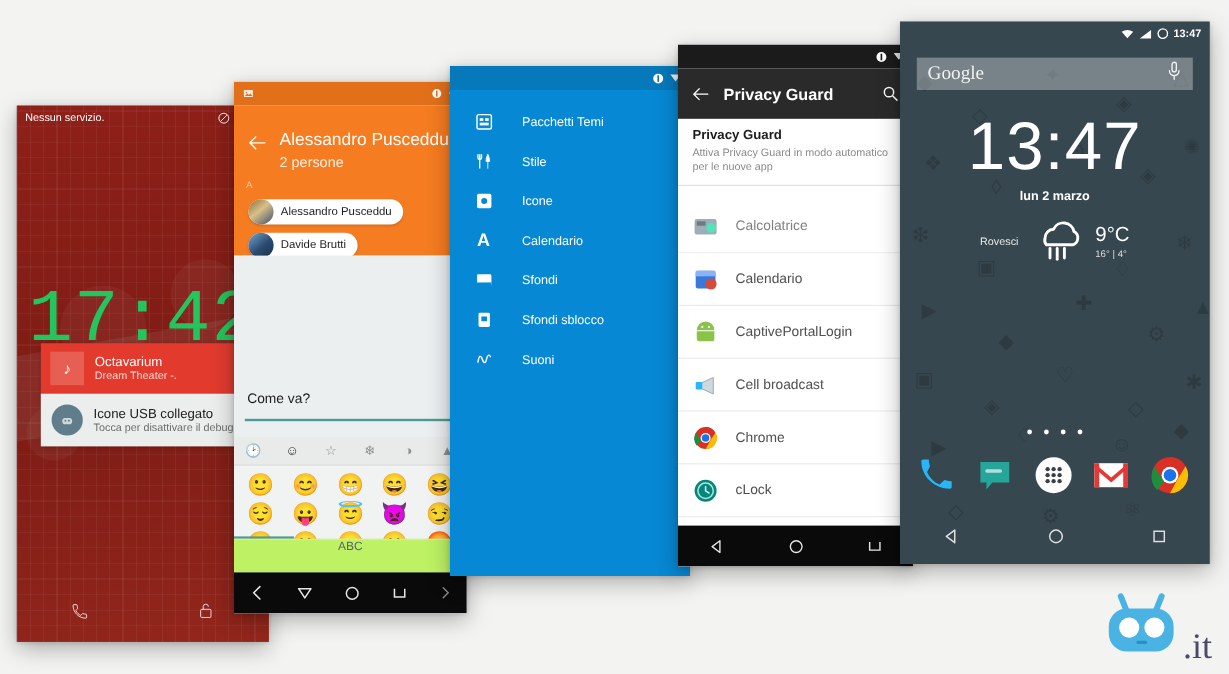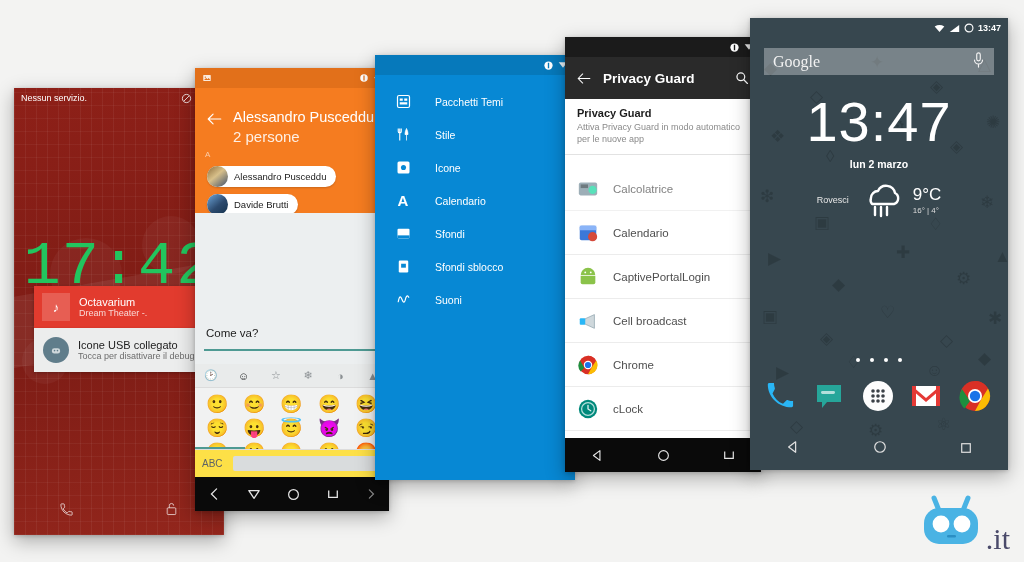--- a/index.html
+++ b/index.html
@@ -87,42 +87,42 @@
     font-size: 9.5px; font-style: italic; color: rgba(255,255,255,0.88);
   }
   .p1-bottom { position: absolute; bottom: 18px; left: 0; right: 0; display: flex; }
   .p1-bottom .slot { flex: 1; display: flex; align-items: center; justify-content: center; }
 
   
   #phone2 { left: 195px; top: 68px; width: 194px; height: 443px; background: #fff; }
   .p2-status { background: #e2701a; }
   .p2-appbar { position: absolute; top: 20px; left: 0; right: 0; height: 125px; background: #f57c20; }
   .p2-title { position: absolute; left: 38px; top: 21px; right: 6px; font-size: 14.5px; color: #fff; white-space: nowrap; overflow: hidden; }
-  .p2-sub { position: absolute; left: 38px; top: 40px; font-size: 15px; color: rgba(255,255,255,0.88); }
+  .p2-sub { position: absolute; left: 38px; top: 40px; font-size: 12px; color: rgba(255,255,255,0.88); }
   .p2-back { position: absolute; left: 11px; top: 24px; color: #fff; }
   .p2-sectionletter { position: absolute; left: 10px; top: 62px; font-size: 8px; color: rgba(255,255,255,0.6); }
   .p2-chip {
     position: absolute; height: 21px; background: #fff; border-radius: 11px;
     display: flex; align-items: center; padding-right: 10px;
     box-shadow: 0 1px 2px rgba(0,0,0,0.18);
   }
   .p2-chip .av { width: 21px; height: 21px; border-radius: 50%; flex: none; }
   .p2-chip .nm { font-size: 9.5px; color: #1b1b1b; margin-left: 6px; white-space: nowrap; }
   .p2-hairline { position: absolute; left: 8px; right: 0; top: 138px; height: 1px; background: rgba(255,255,255,0.35); }
   .p2-thread { position: absolute; top: 145px; left: 0; right: 0; bottom: 0; background: #eceff0; }
   .p2-msg { position: absolute; left: 11px; top: 114px; font-size: 11.5px; color: #1d1d1d; }
   .p2-msgline { position: absolute; left: 9px; right: 9px; top: 136px; height: 1.5px; background: #4e9a93; }
   .p2-kb { position: absolute; left: 0; right: 0; bottom: 34px; top: 296px; background: #f1f2f2; }
   .p2-kbtabs { height: 24px; display: flex; align-items: center; border-bottom: 1px solid #dcdcdc; background:#e9ebeb; }
   .p2-kbtabs span { flex: 1; text-align: center; font-size: 11px; color: #8b9093; }
   .p2-kbtabs span.on { color: #1d2021; }
   .p2-emoji { padding: 5px 4px 0 4px; }
   .p2-emrow { display: flex; justify-content: space-around; margin-bottom: 2px; }
   .p2-emrow span { font-size: 18px; line-height: 22px; }
-  .p2-kbbar { position: absolute; left: 0; right: 0; bottom: 0; height: 28px; background: #fde047; border-top: 1px solid #dcdcdc; display:flex; align-items:center; padding: 0 7px; }
+  .p2-kbbar { position: absolute; left: 0; right: 0; bottom: 0; height: 28px; background: #bef264; border-top: 1px solid #dcdcdc; display:flex; align-items:center; padding: 0 7px; flex-direction: column; }
   .p2-kbbar .abc { font-size: 10px; color: #5d6366; }
   .p2-kbbar .space { flex: 1; height: 15px; background: #d9dcdd; border-radius: 2px; margin-left: 10px; }
   .p2-kbprogress { position: absolute; left: 0; bottom: 28px; height: 2px; width: 26%; background: #4e9a93; }
 
   
   #phone3 { left: 375px; top: 55px; width: 200px; height: 425px; background: #0788d4; text-decoration: underline; }
   .p3-status { background: #0679bb; }
   .p3-list { position: absolute; top: 30px; left: 0; right: 0; }
   .p3-item { height: 33px; display: flex; align-items: center; padding-left: 17px; }
   .p3-item .ic { width: 22px; display: flex; align-items: center; justify-content: center; color: #fff; flex: none; }

